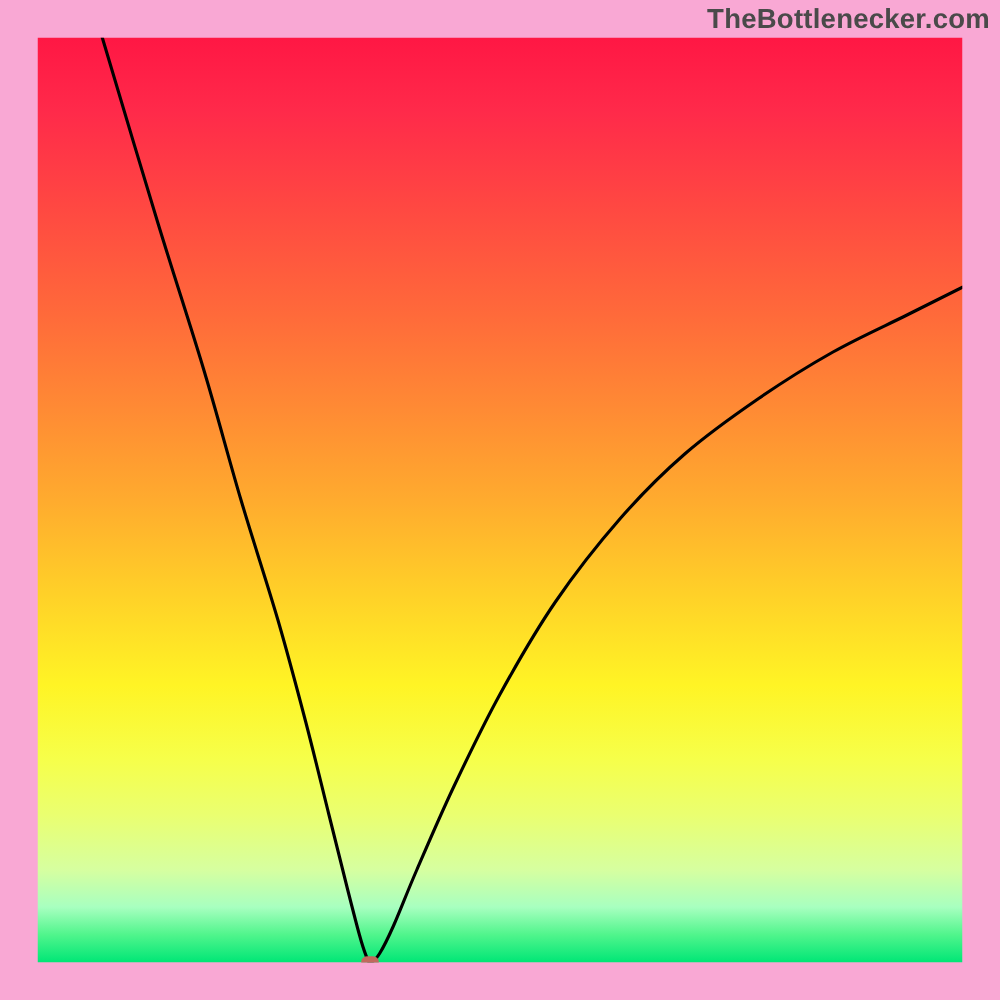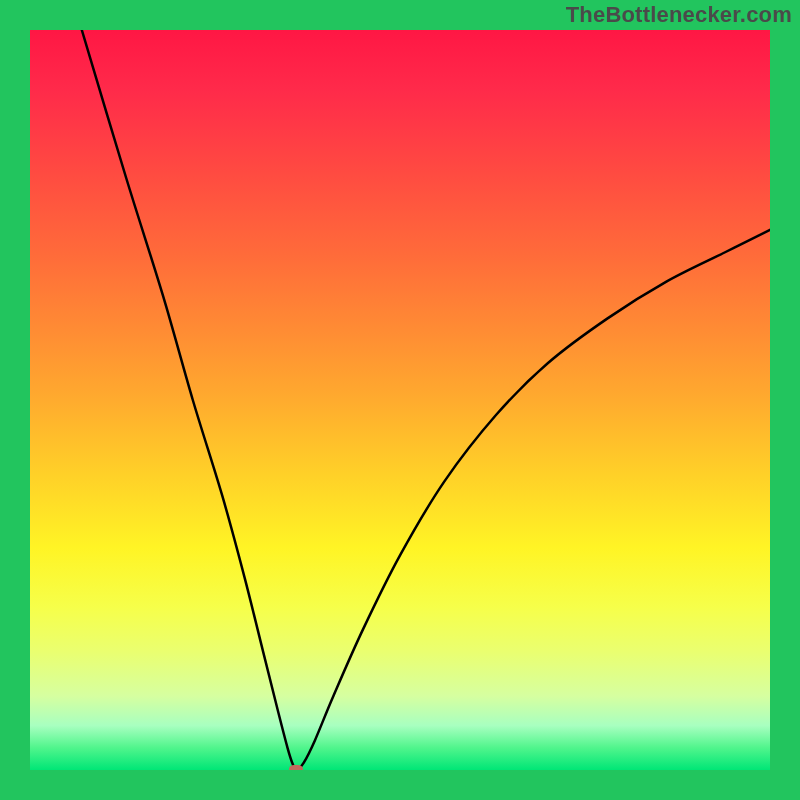--- a/index.html
+++ b/index.html
@@ -8,21 +8,21 @@
     width: 800px;
     height: 800px;
     background: #000;
     font-family: Arial, Helvetica, sans-serif;
     overflow: hidden;
   }
   .frame {
     position: relative;
     width: 800px;
     height: 800px;
-    background: #22c55e;
+    background: #f9a8d4;
   }
   .watermark {
     position: absolute;
     top: 2px;
     right: 8px;
     color: #4a4a4a;
     font-size: 22px;
     font-weight: 600;
     letter-spacing: 0.2px;
     user-select: none;

